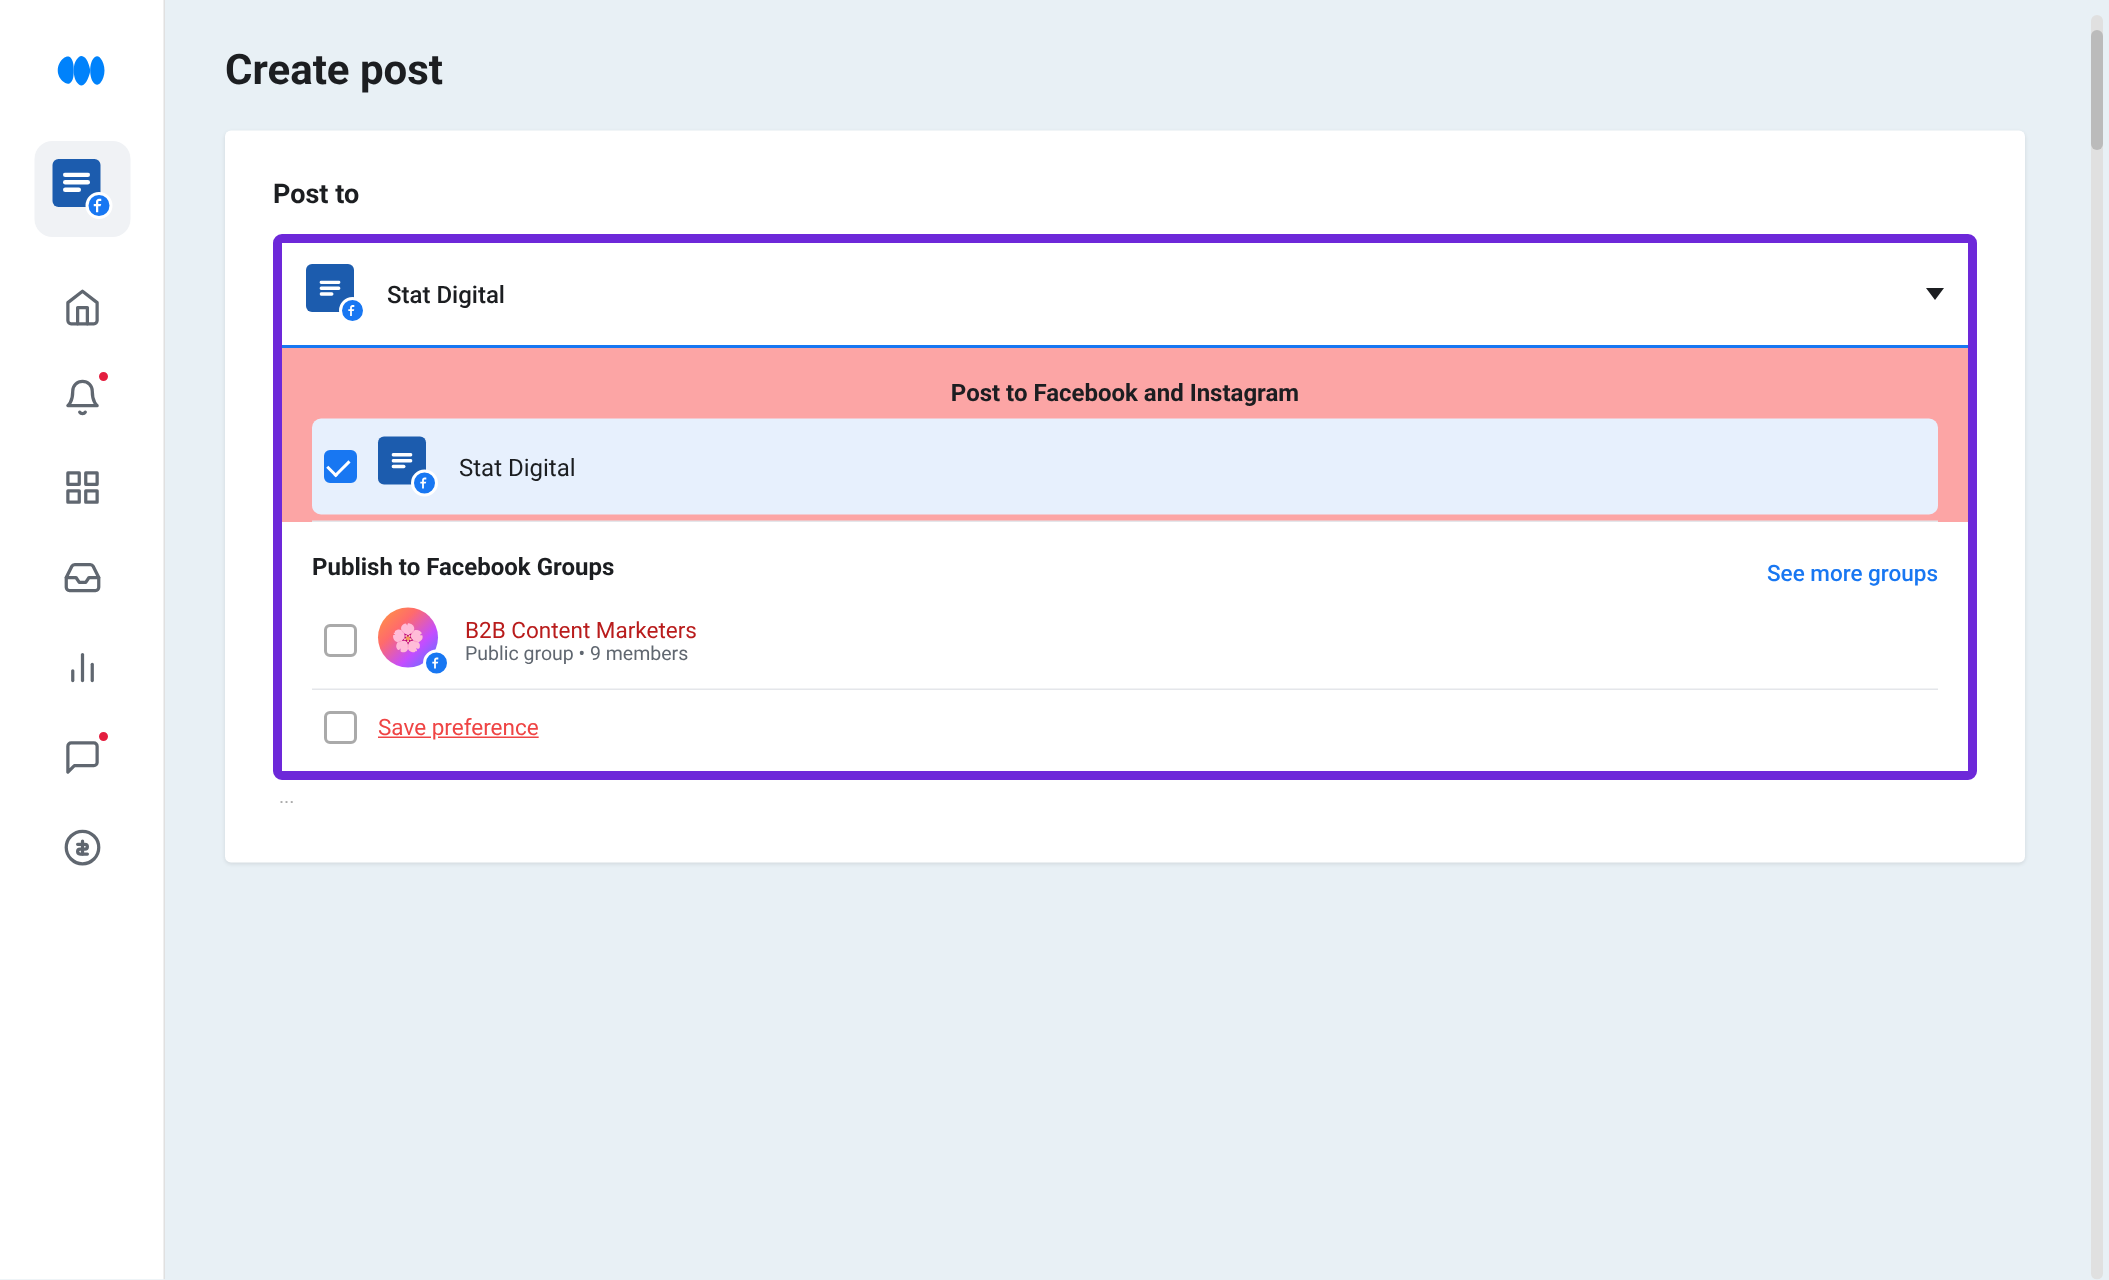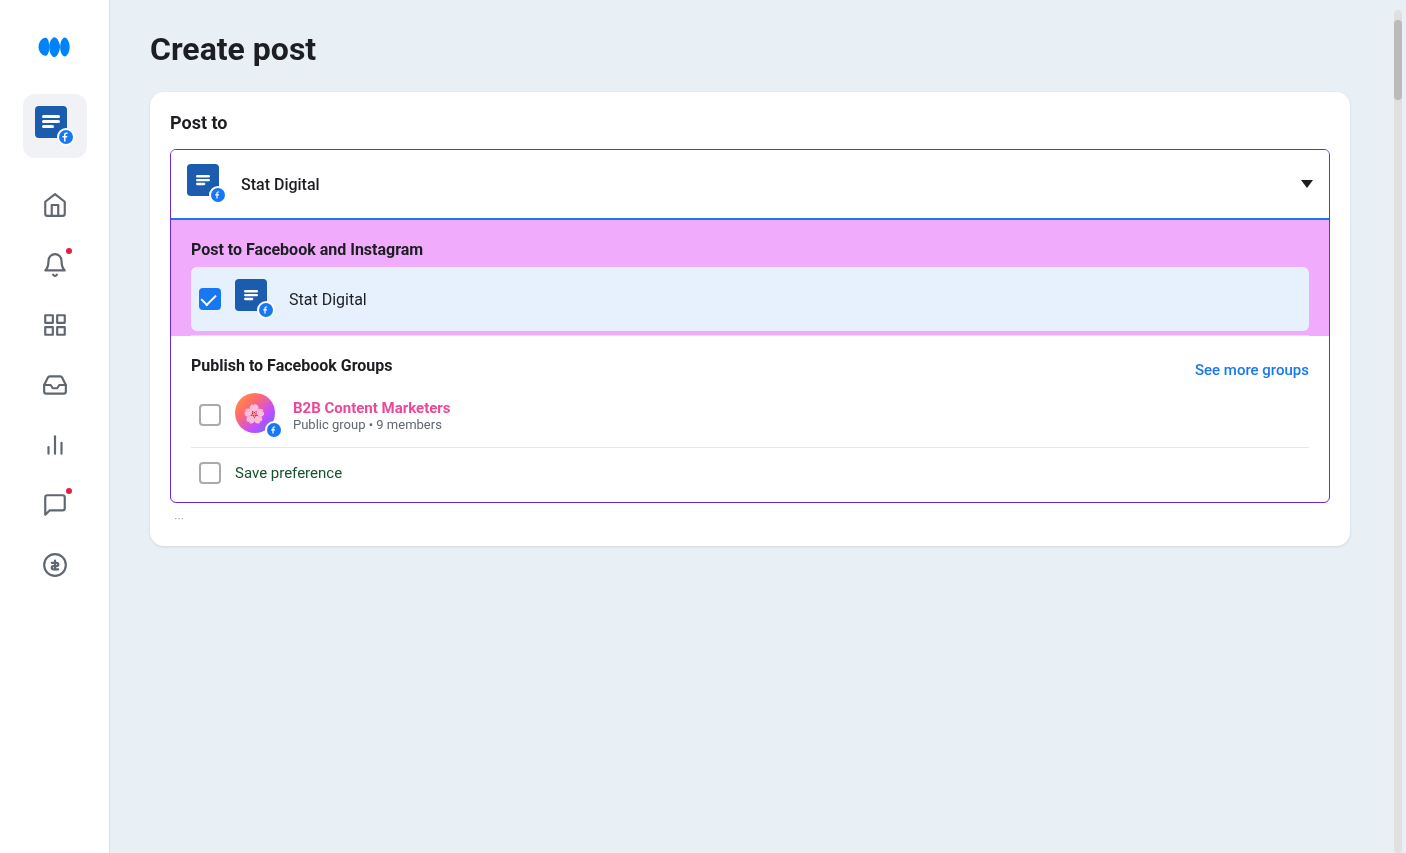--- a/index.html
+++ b/index.html
@@ -91,44 +91,44 @@
     }
 
     
     .main-content {
       flex: 1;
       padding: 30px 40px;
       overflow: hidden;
     }
 
     .page-title {
-      font-size: 32px;
+      font-size: 28px;
       font-weight: 700;
       color: #1c1e21;
       margin-bottom: 24px;
     }
 
     .card {
       background: #fff;
-      border-radius: 14px;
-      padding: 20px;
+      border-radius: 4px;
+      padding: 32px;
       max-width: 1240px;
       box-shadow: 0 1px 3px rgba(0,0,0,0.1);
     }
 
     .post-to-label {
       font-size: 18px;
       font-weight: 700;
       color: #1c1e21;
       margin-bottom: 16px;
     }
 
     
     .dropdown-container {
-      border: 1px solid #6d28d9;
+      border: 6px solid #6d28d9;
       border-radius: 6px;
       overflow: hidden;
     }
 
     
     .dropdown-bar {
       display: flex;
       align-items: center;
       padding: 14px 16px;
       background: #fff;
@@ -146,22 +146,23 @@
     .dropdown-bar .chevron {
       width: 0;
       height: 0;
       border-left: 6px solid transparent;
       border-right: 6px solid transparent;
       border-top: 8px solid #1c1e21;
     }
 
     
     .dropdown-content {
-      background: #f0abfc;
+      background: #fca5a5;
       padding: 20px 20px 0 20px;
+      text-align: center;
     }
 
     .section-title {
       font-size: 16px;
       font-weight: 700;
       color: #1c1e21;
       margin-bottom: 8px;
     }
 
     .account-row {
@@ -294,22 +295,22 @@
       justify-content: center;
     }
 
     .group-info {
       display: flex;
       flex-direction: column;
     }
 
     .group-name {
       font-size: 15px;
-      font-weight: 700;
-      color: #ec4899;
+      font-weight: 400;
+      color: #b91c1c;
     }
 
     .group-meta {
       font-size: 13px;
       color: #606770;
     }
 
     
     .save-preference-row {
       display: flex;
@@ -323,21 +324,22 @@
       height: 22px;
       border: 2px solid #aaa;
       border-radius: 4px;
       margin-right: 14px;
       flex-shrink: 0;
       background: #fff;
     }
 
     .save-preference-label {
       font-size: 15px;
-      color: #14532d;
+      color: #ef4444;
+      text-decoration: underline;
     }
 
     
     .scrollbar-area {
       width: 16px;
       background: #e8f0f5;
       flex-shrink: 0;
       display: flex;
       flex-direction: column;
       align-items: center;

